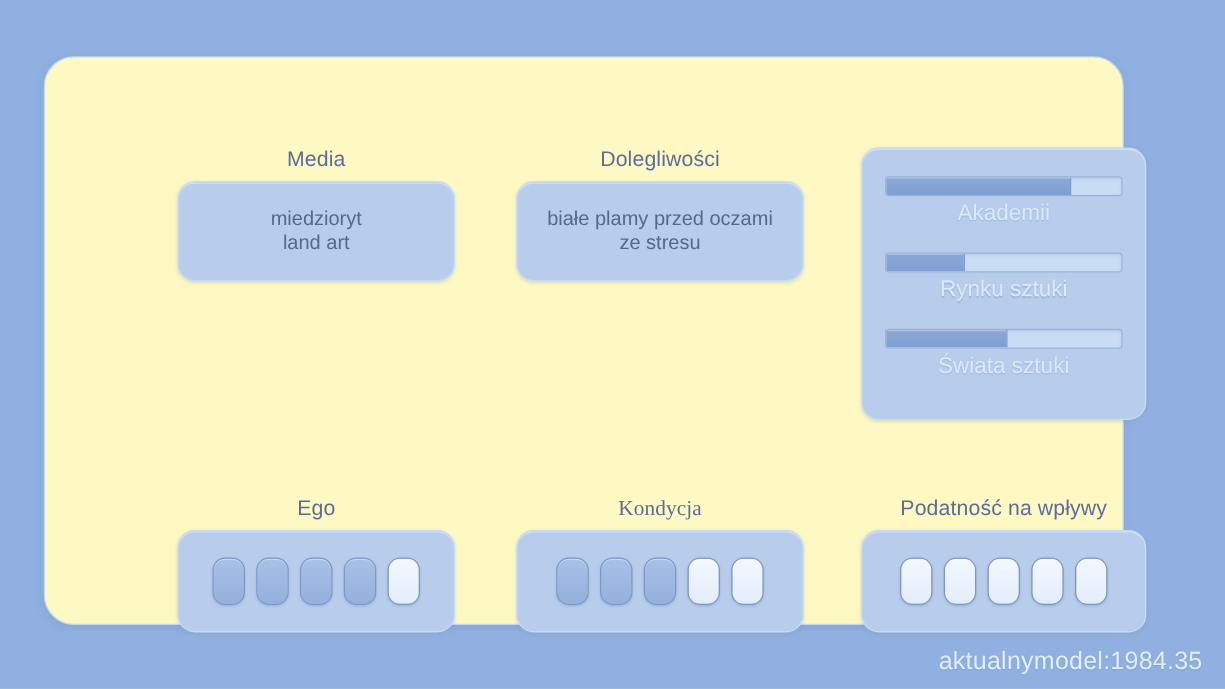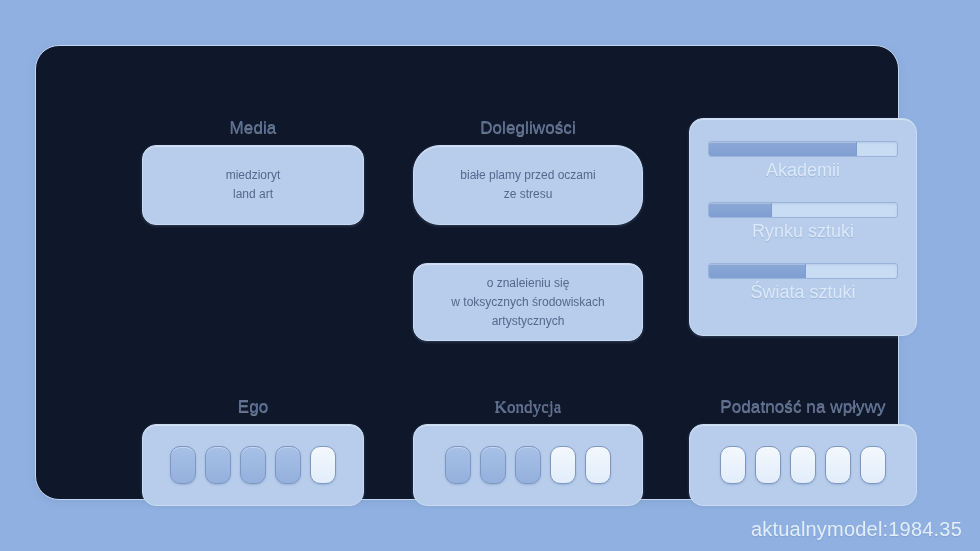--- a/index.html
+++ b/index.html
@@ -23,21 +23,21 @@
   }
 
   
   #outer-card {
     position: absolute;
     left: 35px;
     top: 45px;
     width: 864px;
     height: 455px;
     border-radius: 24px;
-    background: #0f172a;
+    background: #fef9c3;
     border: 1px solid #c3d7f0;
     box-sizing: border-box;
     box-shadow: 0 2px 6px rgba(120, 150, 195, 0.35);
   }
 
   
   .stat-block {
     position: absolute;
     box-sizing: border-box;
   }
@@ -60,34 +60,34 @@
     box-shadow: inset 0 1px 0 rgba(234, 243, 253, 0.55),
                 0 1px 3px rgba(126, 154, 196, 0.30);
     display: flex;
     flex-direction: column;
     align-items: center;
     justify-content: center;
   }
 
   .panel-text {
     text-align: center;
-    font-size: 12px;
+    font-size: 16px;
     line-height: 19px;
     color: #55688d;
     padding: 0 10px;
     white-space: pre-line;
   }
 
   
   #block-media      { left: 92px;  top: 72px;  width: 250px; }
   #block-ailments   { left: 367px; top: 72px;  width: 250px; }
   #block-attitude   { left: 641px; top: 72px;  width: 252px; }
 
   #panel-media      { height: 80px;  width: 222px; margin: 0 auto; }
-  #panel-ailments   { height: 80px;  width: 230px; margin: 0 auto; border-radius: 27px; }
+  #panel-ailments   { height: 80px;  width: 230px; margin: 0 auto; }
 
   
   #block-currents   { left: 92px;  top: 217px; width: 250px; }
   #block-nightmares { left: 367px; top: 217px; width: 250px; }
 
   #panel-currents   { height: 78px;  width: 222px; margin: 0 auto; }
   #panel-nightmares { height: 78px;  width: 230px; margin: 0 auto; }
 
   
   #block-ego        { left: 92px;  top: 351px; width: 250px; }
@@ -219,25 +219,20 @@
           <div class="slider-track">
             <div class="slider-fill" style="width: 51%;"></div>
           </div>
           <div class="slider-label">Świata sztuki</div>
         </div>
       </div>
     </div>
 
 
     <div class="stat-block" id="block-nightmares">
-      <div class="panel" id="panel-nightmares">
-        <div class="panel-text">o znaleieniu się
-w toksycznych środowiskach
-artystycznych</div>
-      </div>
     </div>
 
     <div class="stat-block" id="block-ego">
       <div class="block-title">Ego</div>
       <div class="panel pill-panel" id="panel-ego">
           <div class="pill filled"></div>
           <div class="pill filled"></div>
           <div class="pill filled"></div>
           <div class="pill filled"></div>
           <div class="pill empty"></div>

